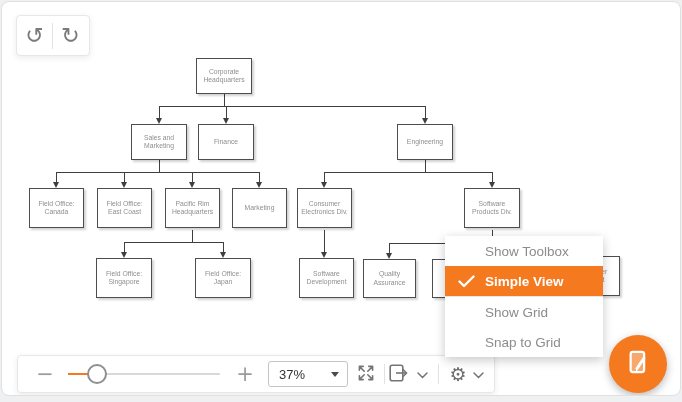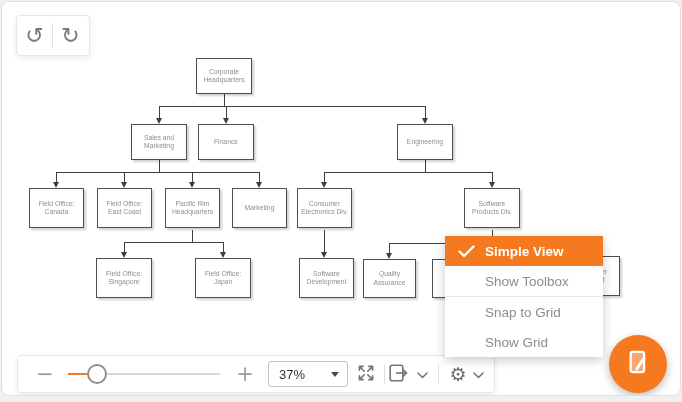--- a/index.html
+++ b/index.html
@@ -154,37 +154,37 @@
     <button class="icon-btn">
       <span>↺</span>
     </button>
     <div class="vdiv"></div>
     <button class="icon-btn">
       <span>↻</span>
     </button>
   </div>
 
   <div class="menu">
+    <div class="menu-item">
+      <span>Show Toolbox</span>
+    </div>
     <div class="menu-item selected">
       <span class="check">
         <svg width="17" height="13" viewBox="0 0 17 13">
             <polyline points="1.5,6.5 6,11 15.5,1.5" fill="none" stroke="#fff" stroke-width="2.4" stroke-linecap="round" stroke-linejoin="round"></polyline>
           </svg>
       </span>
       <span>Simple View</span>
     </div>
-    <div class="menu-item">
-      <span>Show Toolbox</span>
-    </div>
     <div class="menu-sep"></div>
     <div class="menu-item">
+      <span>Show Grid</span>
+    </div>
+    <div class="menu-item">
       <span>Snap to Grid</span>
-    </div>
-    <div class="menu-item">
-      <span>Show Grid</span>
     </div>
   </div>
 
   <div class="card bottom-card">
     <button class="glyph-btn bt" style="left:12px;top:0;width:30px;height:36px">
       <span>−</span>
     </button>
 
     <div class="slider-track">
       <div class="slider-fill"></div>

